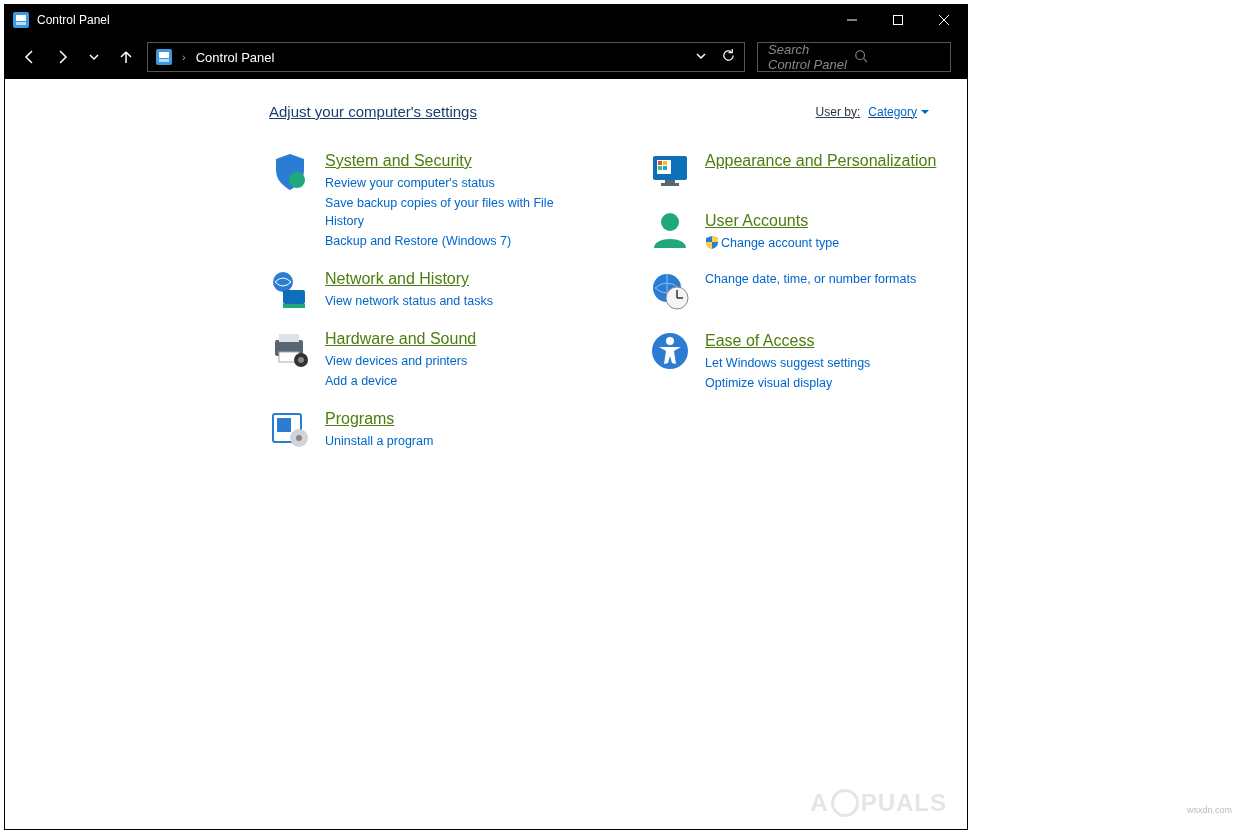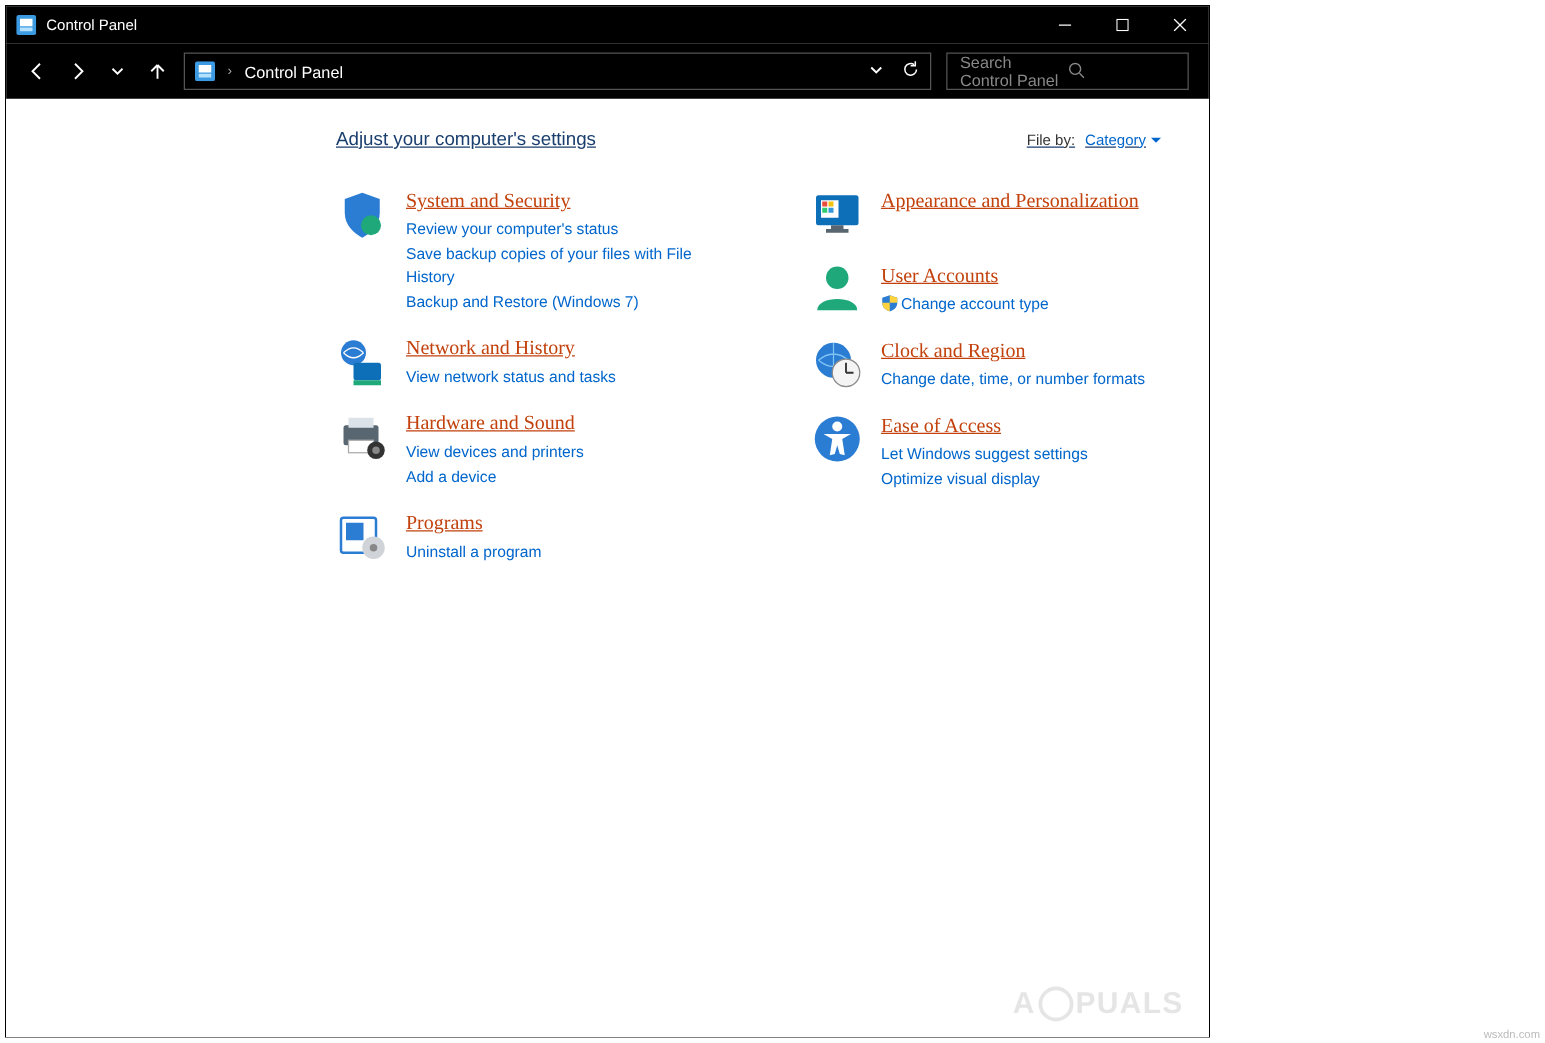--- a/index.html
+++ b/index.html
@@ -14,43 +14,43 @@
   .win-btn { width: 46px; height: 30px; display: flex; align-items: center; justify-content: center; color: #fff; }
 
   
   .navbar { height: 44px; background: #000; display: flex; align-items: center; padding: 0 16px; gap: 12px; }
   .nav-arrows { display: flex; align-items: center; gap: 14px; color: #fff; }
   .nav-arrows .btn { width: 18px; height: 18px; display: flex; align-items: center; justify-content: center; cursor: pointer; }
   .address { flex: 1; height: 30px; border: 1px solid #555; background: #000; display: flex; align-items: center; padding: 0 8px; gap: 10px; color: #fff; font-size: 13px; }
   .address .chev { color: #aaa; font-size: 11px; }
   .address .refresh { margin-left: auto; display: flex; gap: 14px; align-items: center; }
   .search { width: 194px; height: 30px; border: 1px solid #555; background: #000; display: flex; align-items: center; padding: 0 10px; color: #888; font-size: 13px; }
-  .search span { flex: 1; }
+  .search span { flex: 1; font-style: italic; }
   .search .mag { color: #888; }
 
   
   .content { flex: 1; background: #fff; padding: 24px 0 0 0; overflow: auto; position: relative; }
   .inner { width: 920px; margin-left: 264px; }
   .headline { color: #1a3e6e; font-size: 15px; margin-bottom: 30px; display: flex; align-items: center; text-decoration: underline; }
   .viewby { margin-left: auto; font-size: 12px; color: #333; display: flex; align-items: center; gap: 8px; margin-right: 260px; }
   .viewby a { color: #0066cc; text-decoration: none; display: flex; align-items: center; gap: 4px; text-align: right; }
 
   .grid { display: flex; gap: 60px; }
   .col { display: flex; flex-direction: column; gap: 18px; width: 320px; }
   .col.right { width: 340px; }
   .cat { display: flex; gap: 14px; align-items: flex-start; }
   .cat-icon { width: 42px; height: 42px; flex-shrink: 0; display: flex; align-items: center; justify-content: center; }
   .cat-body { display: flex; flex-direction: column; gap: 2px; }
-  .cat-title { color: #c2410c; font-size: 16px; line-height: 1.35; font-family: Liberation Serif, serif; }
+  .cat-title { color: #4d7c0f; font-size: 16px; line-height: 1.35; }
   .cat-link { color: #0066cc; font-size: 12.5px; line-height: 1.45; text-decoration: none; }
   .shield-mini { display: inline-flex; width: 14px; height: 14px; margin-right: 2px; vertical-align: -2px; }
 
   .watermark { position: absolute; right: 20px; bottom: 12px; font-size: 24px; font-weight: 700; color: #ccc; letter-spacing: 1px; display: flex; align-items: center; gap: 2px; opacity: 0.5; }
   .watermark .head { width: 28px; height: 28px; border-radius: 50%; border: 3px solid #ccc; display: inline-block; }
-  .credit { position: absolute; right: 4px; bottom: 2px; font-size: 9px; color: #bbb; }
+  .credit { position: absolute; right: 4px; bottom: 19px; font-size: 9px; color: #bbb; }
 </style>
 </head>
 <body>
 
 <div class="window">
 
   <div class="titlebar">
     <div class="titlebar-left">
       <span class="cp-icon">
         <svg viewBox="0 0 16 16">
@@ -137,21 +137,21 @@
           </svg>
       </span>
     </div>
   </div>
 
   <div class="content">
     <div class="inner">
       <div class="headline">
         <span>Adjust your computer's settings</span>
         <div class="viewby">
-          <span>File by:</span>
+          <span>User by:</span>
           <a href="#">
             <span>Category</span>
             <svg width="8" height="8" viewBox="0 0 8 8">
                 <path d="M0 2 L4 6 L8 2 Z" fill="#0066cc"></path>
               </svg>
           </a>
         </div>
       </div>
 
       <div class="grid">
@@ -266,21 +266,20 @@
             <div class="cat-icon">
               <svg viewBox="0 0 42 42">
                   <circle cx="18" cy="18" r="14" fill="#2b7cd3"></circle>
                   <path d="M6 18 Q18 8 30 18 M6 18 Q18 28 30 18 M18 4 V32" stroke="#7fc4f5" stroke-width="1" fill="none"></path>
                   <circle cx="28" cy="28" r="11" fill="#f4f4f4" stroke="#888"></circle>
                   <line x1="28" y1="28" x2="28" y2="20" stroke="#333" stroke-width="1.5"></line>
                   <line x1="28" y1="28" x2="34" y2="28" stroke="#333" stroke-width="1.5"></line>
                 </svg>
             </div>
             <div class="cat-body">
-              <a class="cat-title" href="#">Clock and Region</a>
               <a class="cat-link" href="#">Change date, time, or number formats</a>
             </div>
           </div>
 
           <div class="cat">
             <div class="cat-icon">
               <svg viewBox="0 0 42 42">
                   <circle cx="21" cy="21" r="18" fill="#2b7cd3"></circle>
                   <circle cx="21" cy="11" r="4" fill="#fff"></circle>
                   <path d="M10 17 L32 17 L25 21 L27 34 L23 33 L21 26 L19 33 L15 34 L17 21 Z" fill="#fff"></path>

